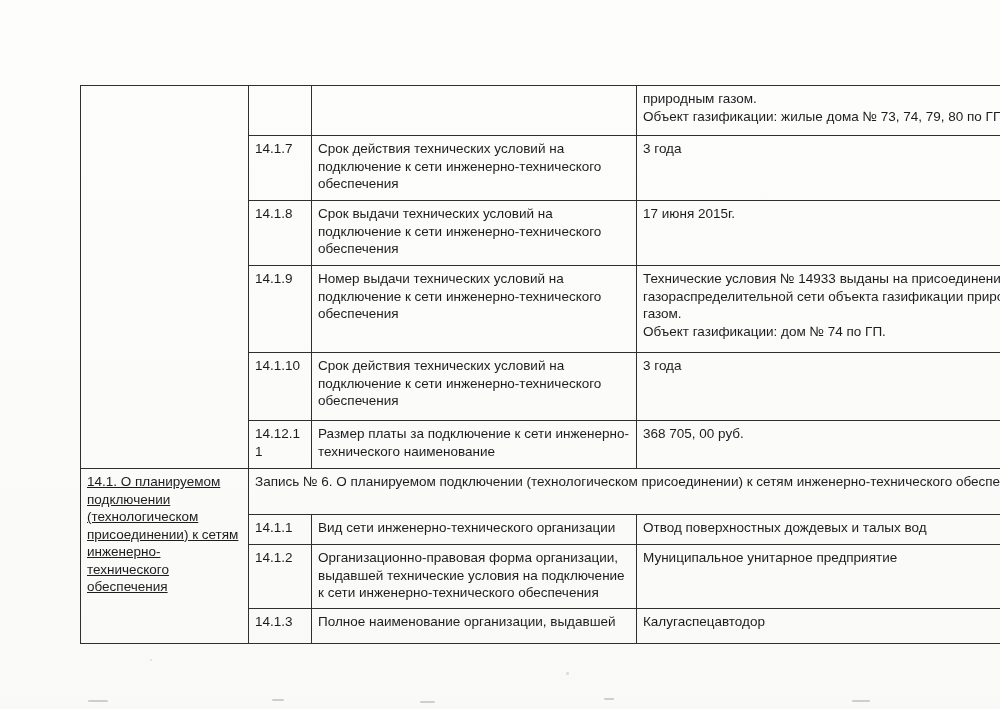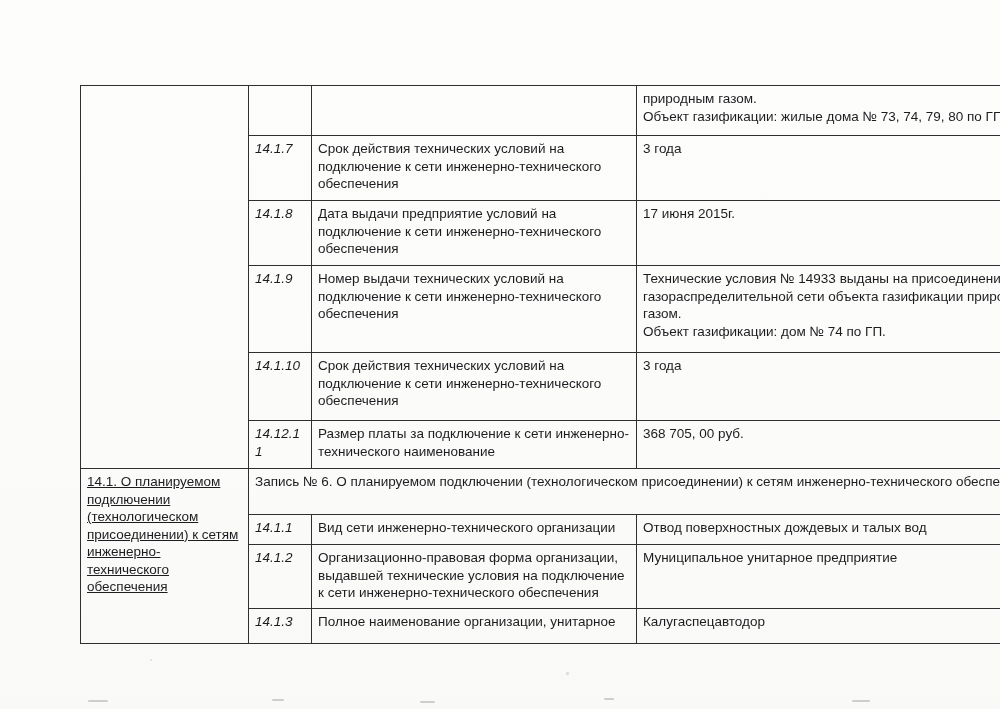--- a/index.html
+++ b/index.html
@@ -30,21 +30,21 @@
     font-size: 13.5px;
     line-height: 1.3;
   }
   table.doc-table td {
     border: 1px solid #2f2f31;
     vertical-align: top;
     padding: 4px 6px;
     overflow: hidden;
   }
   td.col-section { width: 155px; text-decoration: underline; }
-  td.col-num     { width: 50px;  padding: 4px 5px; word-break: break-all; font-style: italic; }
+  td.col-num     { width: 50px;  padding: 4px 5px; word-break: break-all; }
   td.col-label   { width: 312px; }
   td.col-value   { width: 400px; white-space: pre-line; }
   td.record-header { white-space: normal; }
 
   tr.r0 { height: 50px; }
   tr.r1 { height: 65px; }
   tr.r2 { height: 65px; }
   tr.r3 { height: 87px; }
   tr.r4 { height: 68px; }
   tr.r5 { height: 48px; }
@@ -85,21 +85,21 @@
     </tr>
 
     <tr class="r1">
       <td class="col-num">14.1.7</td>
       <td class="col-label">Срок действия технических условий на подключение к сети инженерно-технического обеспечения</td>
       <td class="col-value">3 года</td>
     </tr>
 
     <tr class="r2">
       <td class="col-num">14.1.8</td>
-      <td class="col-label">Дата выдачи предприятие условий на подключение к сети инженерно-технического обеспечения</td>
+      <td class="col-label">Срок выдачи технических условий на подключение к сети инженерно-технического обеспечения</td>
       <td class="col-value">17 июня 2015г.</td>
     </tr>
 
     <tr class="r3">
       <td class="col-num">14.1.9</td>
       <td class="col-label">Номер выдачи технических условий на подключение к сети инженерно-технического обеспечения</td>
       <td class="col-value">Технические условия № 14933 выданы на присоединение к газораспределительной сети объекта газификации природным газом.
 Объект газификации: дом № 74 по ГП.</td>
     </tr>
 
@@ -127,21 +127,21 @@
     </tr>
 
     <tr class="r8">
       <td class="col-num">14.1.2</td>
       <td class="col-label">Организационно-правовая форма организации, выдавшей технические условия на подключение к сети инженерно-технического обеспечения</td>
       <td class="col-value">Муниципальное унитарное предприятие</td>
     </tr>
 
     <tr class="r9">
       <td class="col-num">14.1.3</td>
-      <td class="col-label">Полное наименование организации, унитарное</td>
+      <td class="col-label">Полное наименование организации, выдавшей</td>
       <td class="col-value">Калугаспецавтодор</td>
     </tr>
   </tbody>
     </table>
 
   <div class="artifact a1"></div>
   <div class="artifact a2"></div>
   <div class="artifact a3"></div>
   <div class="artifact a4"></div>
   <div class="artifact a5"></div>

